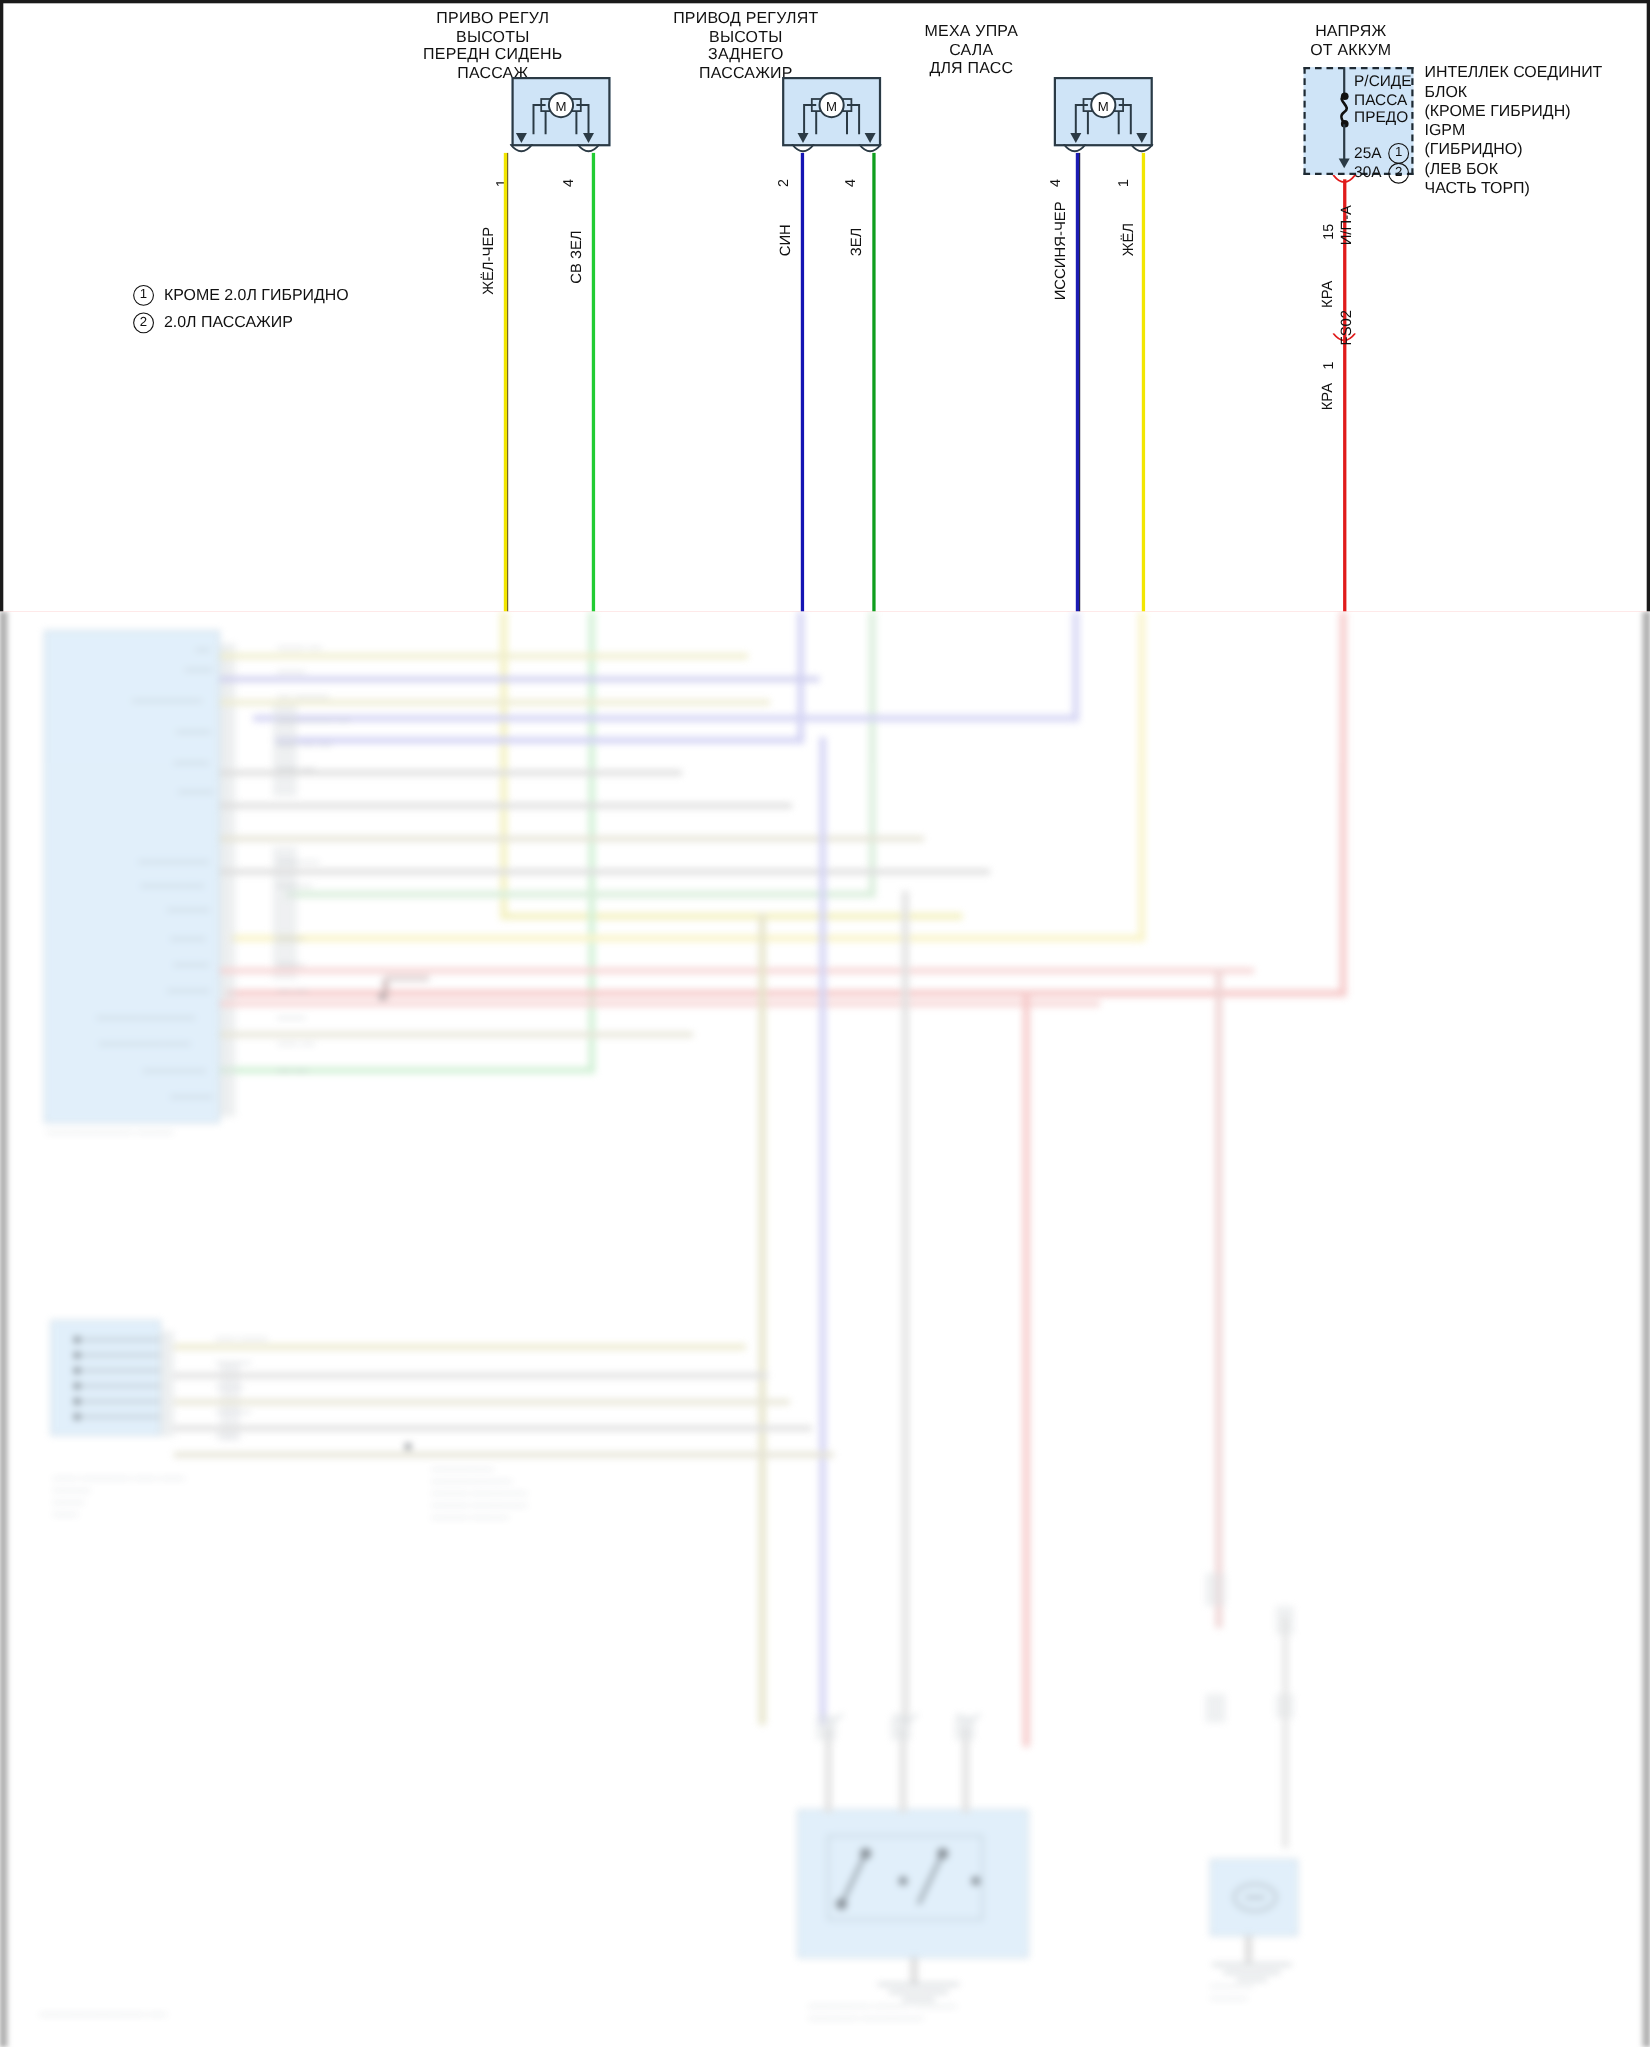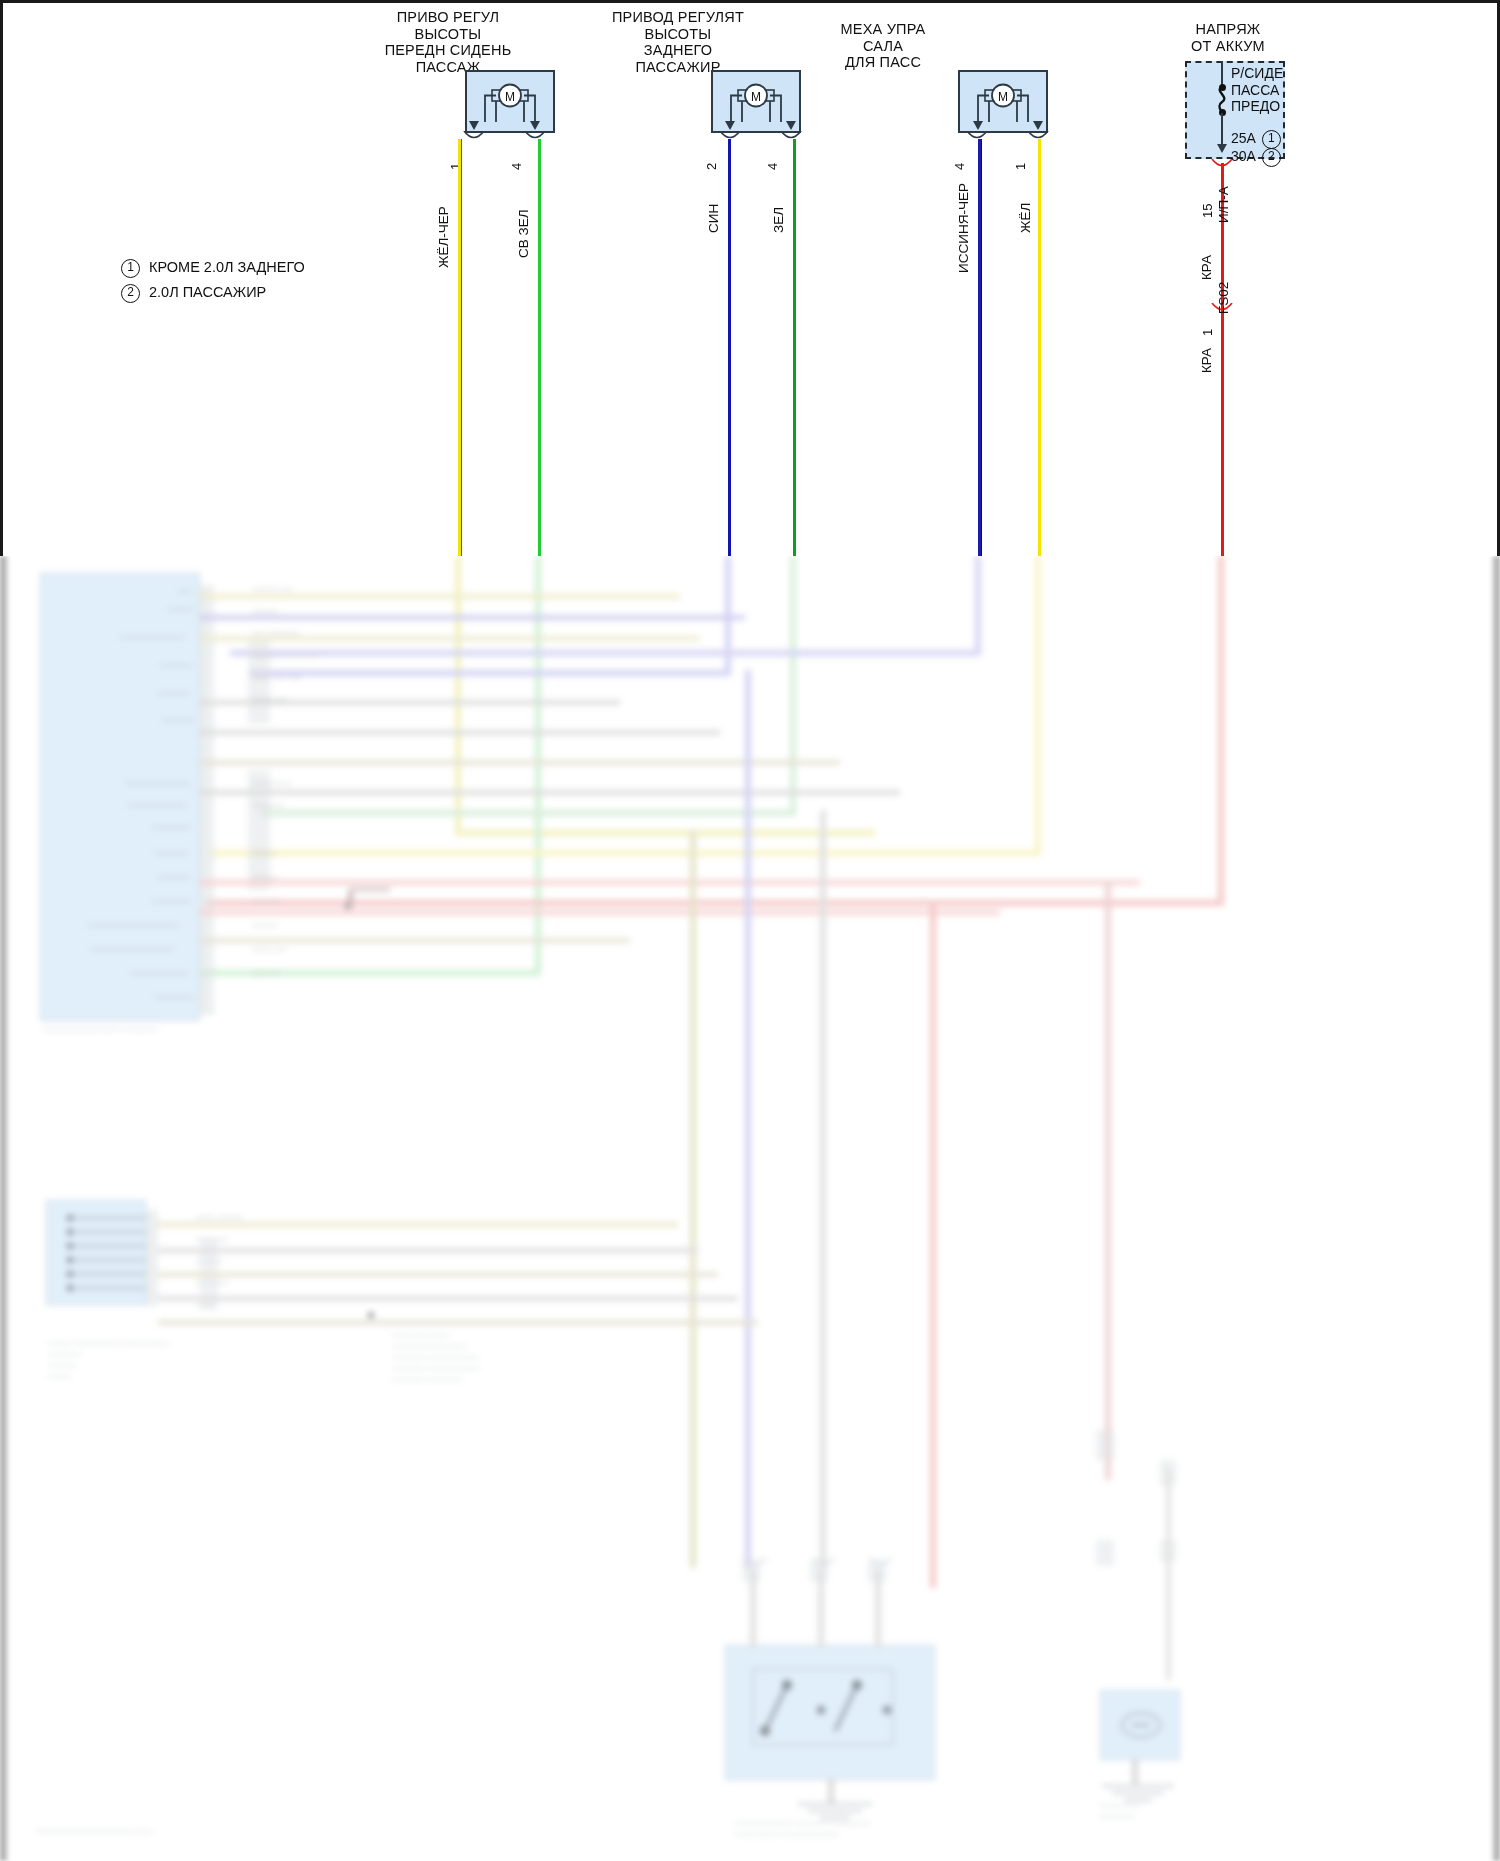--- a/index.html
+++ b/index.html
@@ -159,37 +159,44 @@
     <div class="arrowdn" style="left:1214px;top:141px;"></div>
     <div class="fusetext" style="left:1228px;top:62px;">Р/СИДЕ
 ПАССА
 ПРЕДО</div>
     <div class="fusetext" style="left:1228px;top:110px;">
       <span>25A</span><span class="circnum2">1</span>
     </div>
     <div class="fusetext" style="left:1228px;top:128px;">
       <span>30A</span><span class="circnum2">2</span>
     </div>
+    <div class="blocktext" style="left:1292px;top:55px;">ИНТЕЛЛЕК СОЕДИНИТ
+БЛОК
+(КРОМЕ ГИБРИДН)
+IGPM
+(ГИБРИДНО)
+(ЛЕВ БОК
+ЧАСТЬ ТОРП)</div>
 
     <svg style="position:absolute;left:1205px;top:156px;" width="34" height="14">
       <path d="M4,0 Q14,13 24,0" fill="none" stroke="#e01b1b" stroke-width="1.6"></path>
     </svg>
     <div class="wire" style="left:1218px;top:160px;height:396px;background:#e01b1b;"></div>
     <div class="pinlabel" style="left:1212px;top:200px;">15</div>
     <div class="wirelabel" style="left:1228px;top:205px;">И/П-А</div>
     <div class="wirelabel" style="left:1211px;top:262px;">КРА</div>
     <svg style="position:absolute;left:1205px;top:300px;" width="34" height="14">
       <path d="M4,0 Q14,13 24,0" fill="none" stroke="#e01b1b" stroke-width="1.6"></path>
     </svg>
     <div class="pinlabel" style="left:1212px;top:318px;">1</div>
     <div class="wirelabel" style="left:1228px;top:296px;">FS02</div>
     <div class="wirelabel" style="left:1211px;top:355px;">КРА</div>
 
     <div class="legendrow" style="left:118px;top:256px;">
-      <span class="circnum">1</span><span>КРОМЕ 2.0Л ЗАДНЕГО</span>
+      <span class="circnum">1</span><span>КРОМЕ 2.0Л ГИБРИДНО</span>
     </div>
     <div class="legendrow" style="left:118px;top:281px;">
       <span class="circnum">2</span><span>2.0Л ПАССАЖИР</span>
     </div>
   </div>
 
   <div id="blurwrap">
     <div id="blurlayer">
 
       <div class="fline" style="left:455px;top:556px;width:6px;height:280px;background:#ece89a;"></div>

